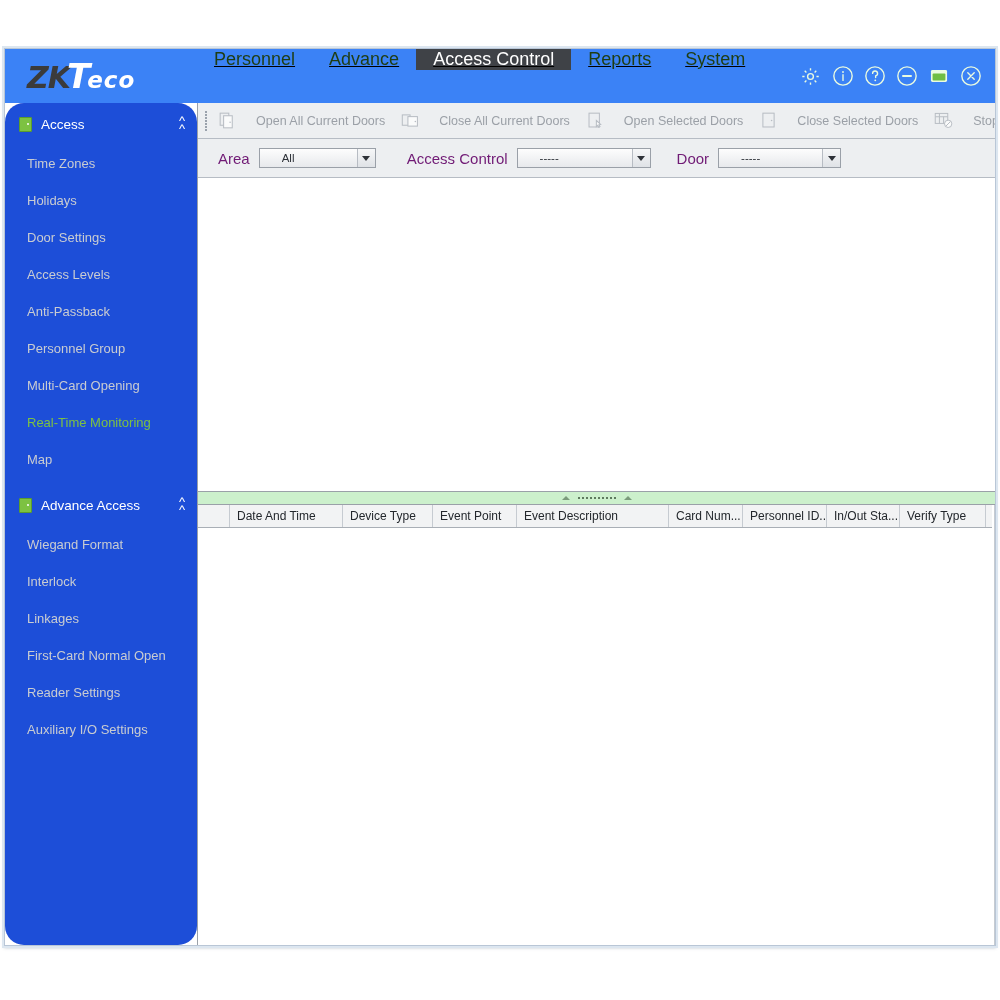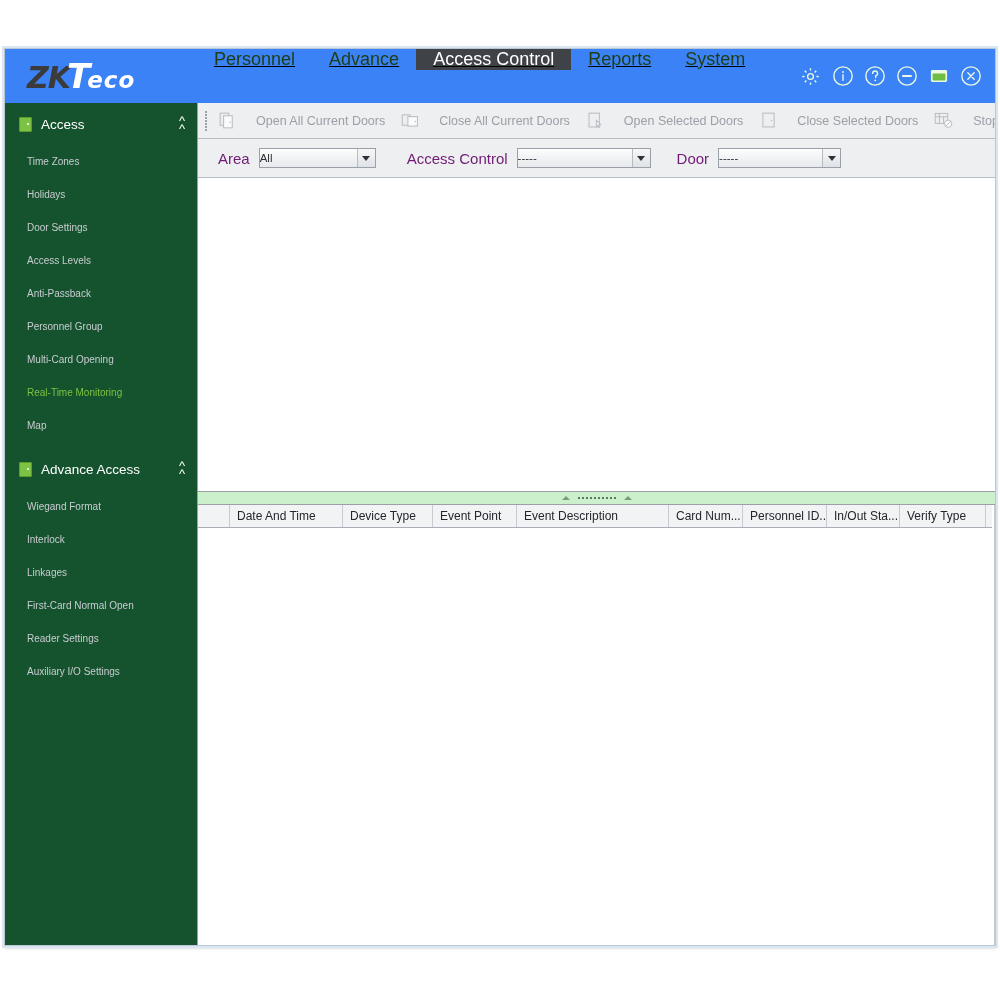--- a/index.html
+++ b/index.html
@@ -38,37 +38,37 @@
 
   .winbtns{display:flex;align-items:center;gap:5px;padding-right:11px;}
   .wbtn{width:27px;height:27px;display:flex;align-items:center;justify-content:center;cursor:default;}
   .wbtn svg{display:block;}
 
   
   .body-split{flex:1;display:flex;min-height:0;}
 
   
   .sidebar{
-    width:192px;min-width:192px;background:#14532d;color:#d7d9dc;
-    padding-top:4px;box-sizing:border-box;overflow:hidden;
+    width:192px;min-width:192px;background:#1d4ed8;color:#d7d9dc;
+    padding-top:4px;box-sizing:border-box;overflow:hidden;border-radius:19px;
   }
   .sec-head{
     display:flex;align-items:center;height:34px;padding:0 13px 0 14px;font-size:13.5px;color:#ffffff;
     cursor:default;
   }
   .sec-icon{width:13px;height:15px;margin-right:9px;background:#7dc242;border:1px solid #5b9c2d;
             box-sizing:border-box;position:relative;border-radius:1px;}
   .sec-icon:after{content:"";position:absolute;right:2px;top:5px;width:2px;height:2px;background:#fff;border-radius:50%;}
   .sec-title{flex:1;}
   .chev{color:#ffffff;font-size:13px;line-height:1;letter-spacing:-1px;}
   .chev span{display:block;margin-top:-5px;}
 
   .navlist{padding:4px 0 0 0;}
   .navlink{
-    display:block;font-size:10px;color:#c9ccd1;padding:11px 0 11px 22px;
+    display:block;font-size:13px;color:#c9ccd1;padding:11px 0 11px 22px;
     cursor:default;white-space:nowrap;
   }
   .navlink.active{color:#7dc242;}
 
   
   .content{flex:1;display:flex;flex-direction:column;min-width:0;background:#ffffff;
            border-left:1px solid #9aa0a8;}
 
   .toolbar{
     height:35px;min-height:35px;background:#edeff1;
@@ -83,21 +83,21 @@
   .tbtn svg{display:block;opacity:.75;}
 
   .filterbar{
     height:38px;min-height:38px;background:#edeff1;border-bottom:1px solid #b6bcc4;
     display:flex;align-items:center;padding-left:20px;gap:9px;
   }
   .flabel{font-size:15px;color:#701a75;}
   .fselect{
     height:20px;min-width:60px;background:linear-gradient(#fdfdfd,#e7e9ec);
     border:1px solid #9aa0a8;box-sizing:border-box;display:flex;align-items:center;
-    font-size:11.5px;color:#2c3036;padding-left:0;cursor:default;position:relative;
+    font-size:11.5px;color:#2c3036;padding-left:22px;cursor:default;position:relative;
   }
   .fselect .val{flex:1;white-space:nowrap;overflow:hidden;}
   .fselect .arrow{
     width:17px;height:100%;display:flex;align-items:center;justify-content:center;
     border-left:1px solid #b7bcc3;background:linear-gradient(#f6f7f8,#dfe2e6);
   }
   .fselect .arrow:before{content:"";border-left:4px solid transparent;border-right:4px solid transparent;
                          border-top:5px solid #2e3238;display:block;}
   #sel-area{width:117px;}
   #sel-ac{width:134px;}

